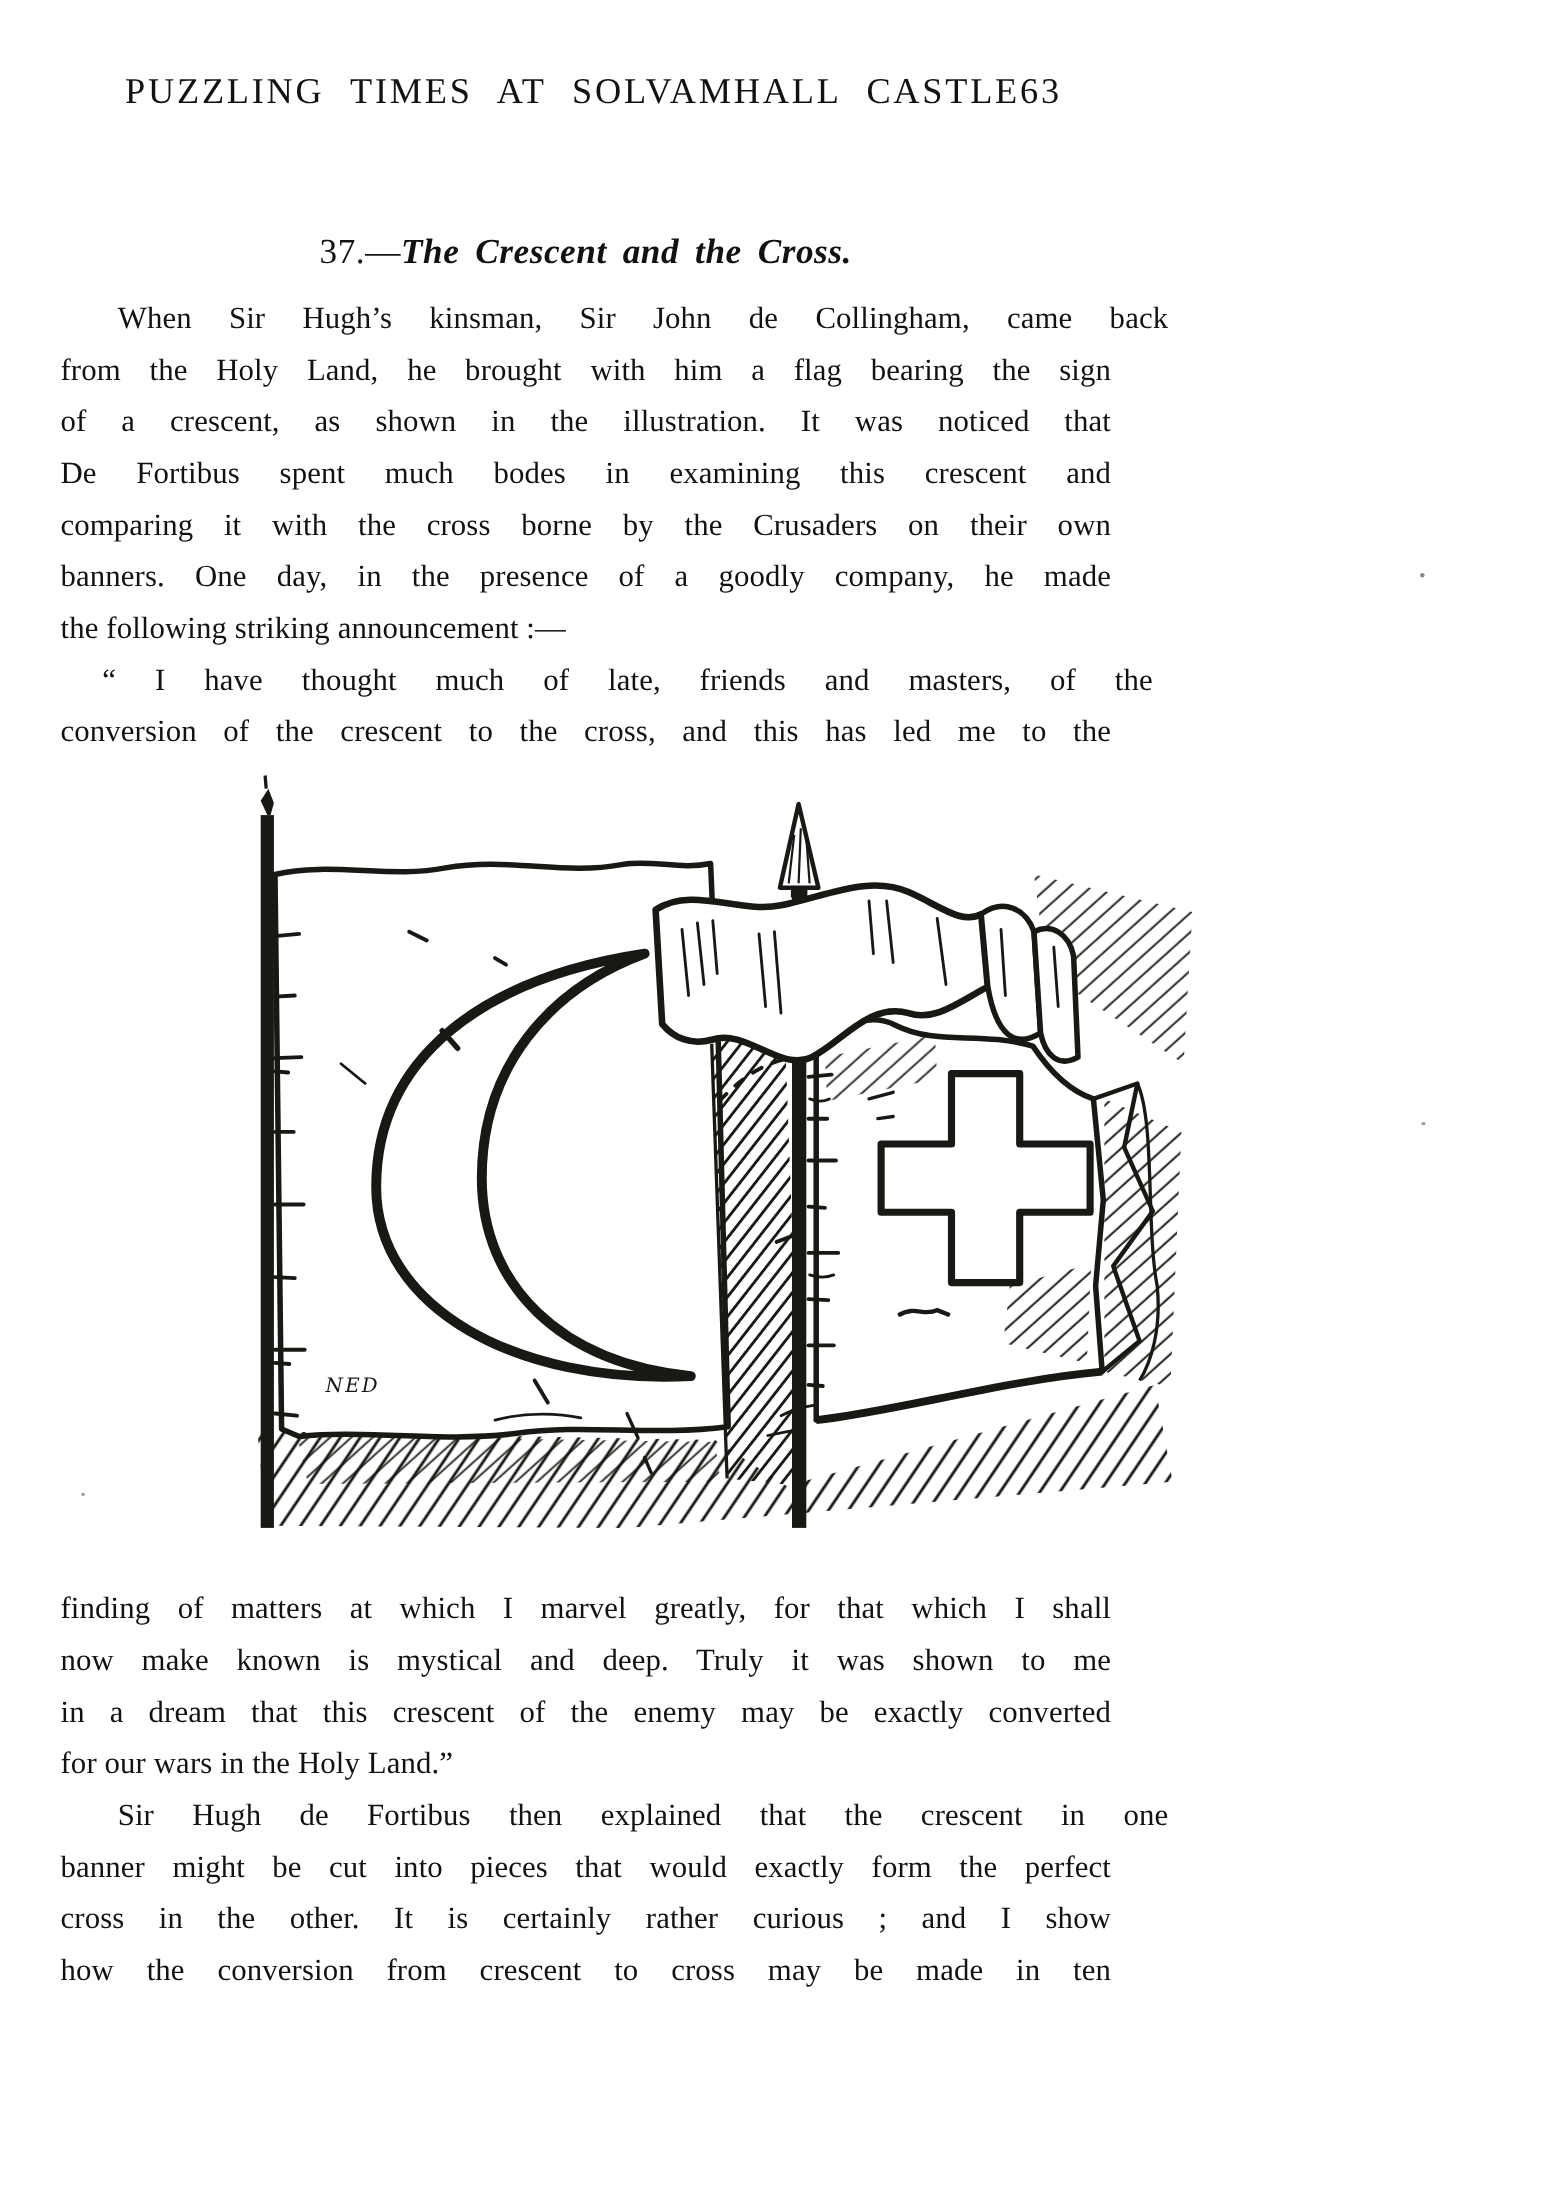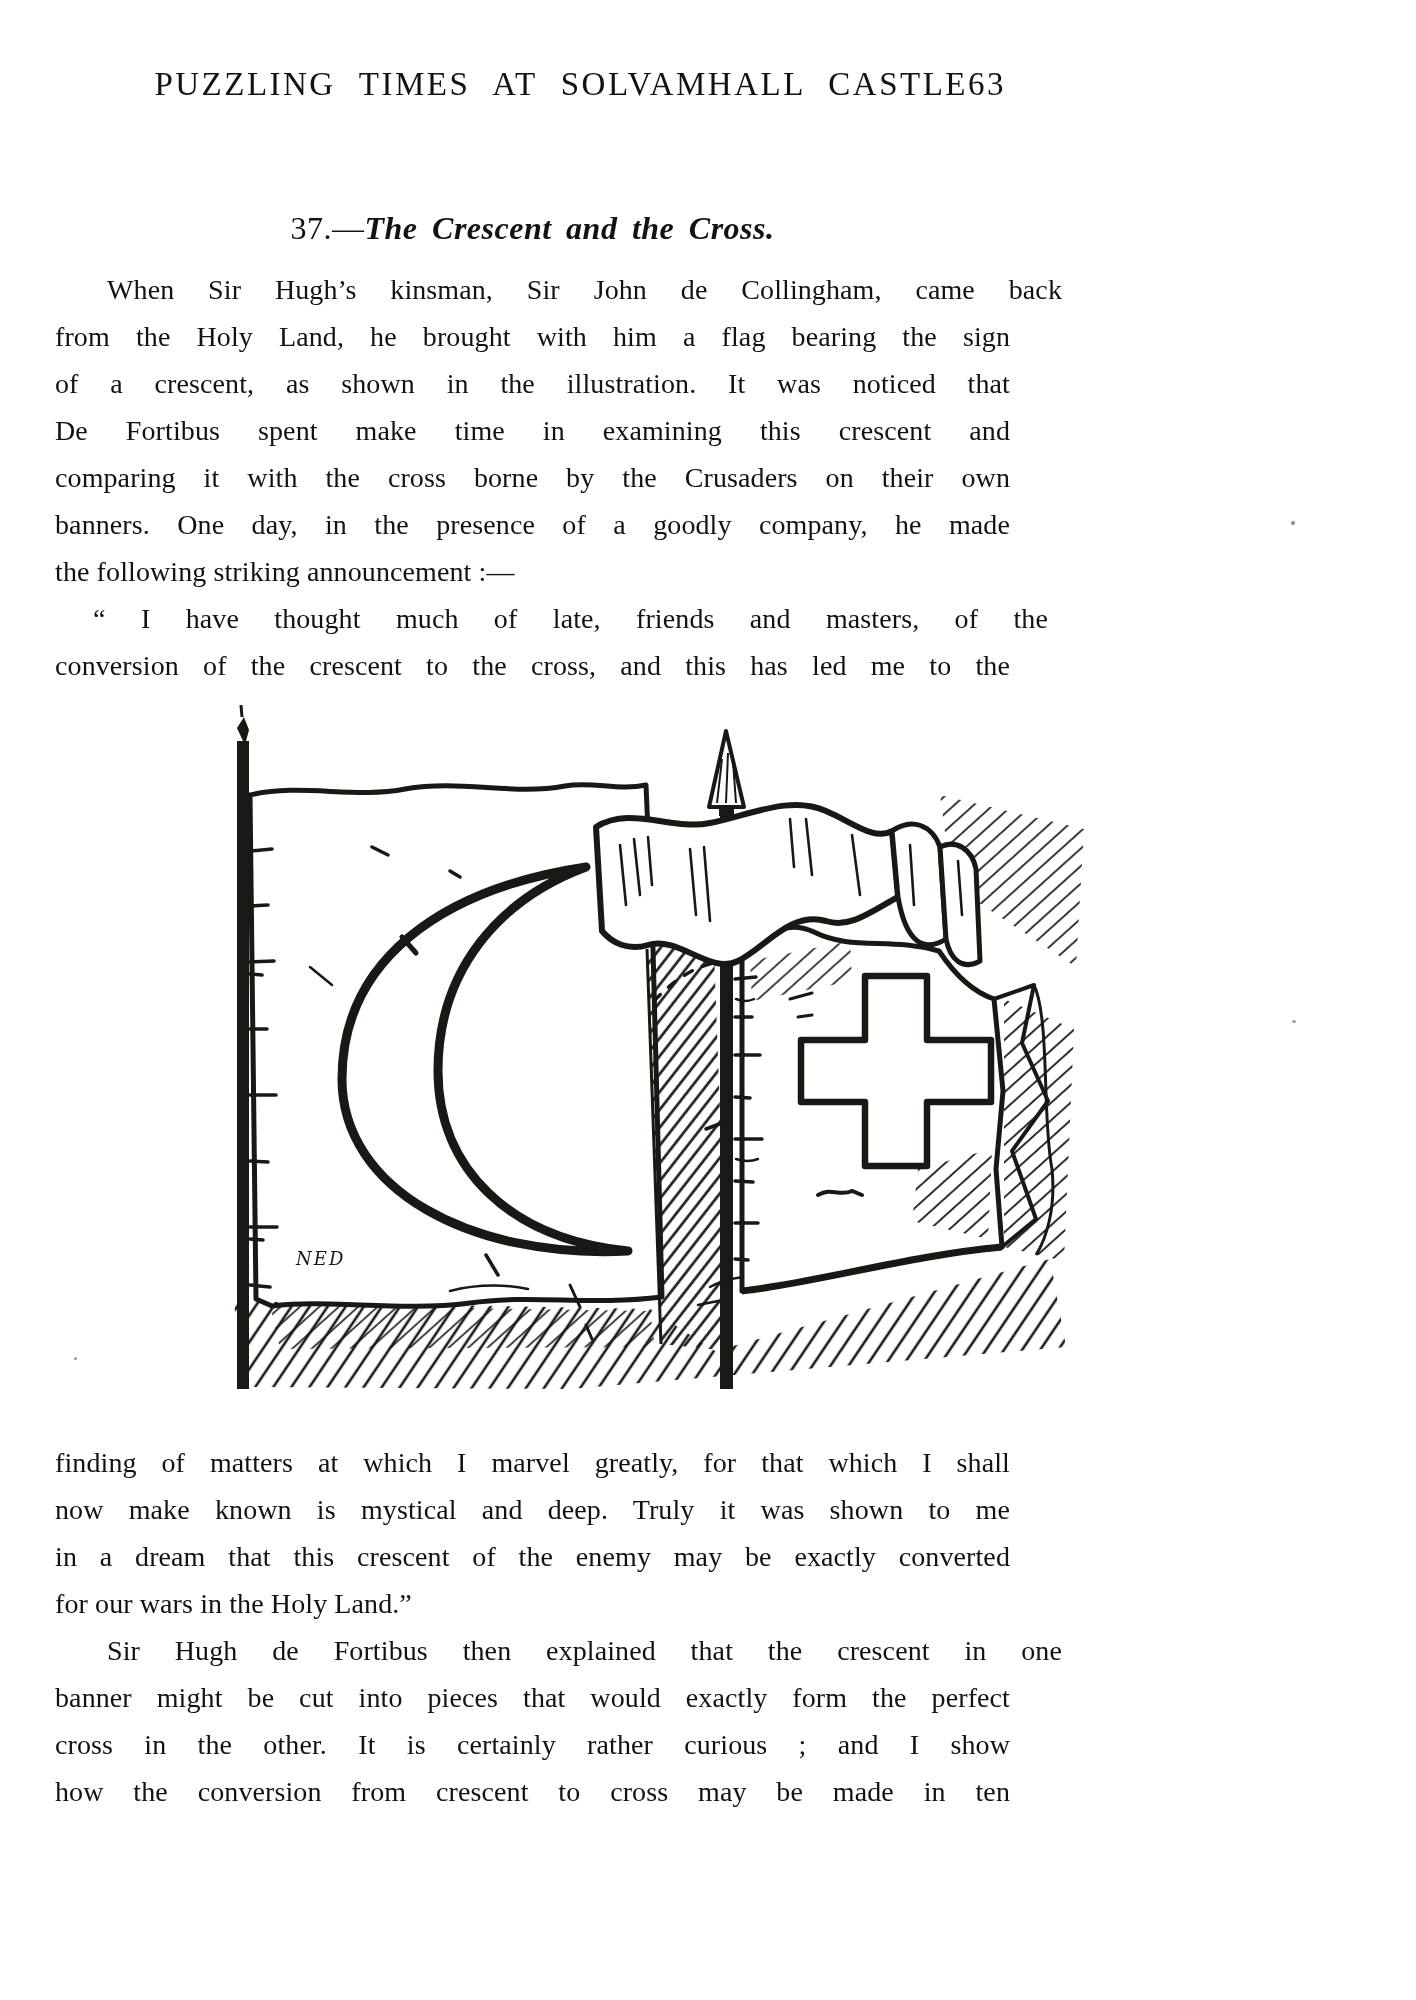--- a/index.html
+++ b/index.html
@@ -6,21 +6,21 @@
   body{
     width:1416px;height:2000px;
     background:#ffffff;
     color:#141210;
     font-family:"Liberation Serif","DejaVu Serif",serif;
     position:relative;
     overflow:hidden;
   }
   .page{padding:64px 0 0 55px;width:955px;}
   .running-head{
-    display:flex;justify-content:flex-end;align-items:baseline;
+    display:flex;justify-content:center;align-items:baseline;
     font-size:33px;line-height:40px;
     letter-spacing:2.5px;word-spacing:13px;
     padding:0 4px 0 18px;
     white-space:nowrap;
   }
   .puzzle-title{
     margin-top:102px;
     text-align:center;
     font-size:32px;line-height:44px;
     letter-spacing:.5px;word-spacing:6px;
@@ -48,21 +48,21 @@
     <span>PUZZLING TIMES AT SOLVAMHALL CASTLE</span>
     <span>63</span>
   </div>
 
   <div class="puzzle-title"><span>37.—</span><span class="it">The Crescent and the Cross.</span></div>
 
   <div class="bodytext">
     <div class="tline jl ind">When Sir Hugh’s kinsman, Sir John de Collingham, came back</div>
     <div class="tline jl">from the Holy Land, he brought with him a flag bearing the sign</div>
     <div class="tline jl">of a crescent, as shown in the illustration.  It was noticed that</div>
-    <div class="tline jl">De Fortibus spent make time in examining this crescent and</div>
+    <div class="tline jl">De Fortibus spent much bodes in examining this crescent and</div>
     <div class="tline jl">comparing it with the cross borne by the Crusaders on their own</div>
     <div class="tline jl">banners.  One day, in the presence of a goodly company, he made</div>
     <div class="tline">the following striking announcement :—</div>
     <div class="tline jl indq">“ I have thought much of late, friends and masters, of the</div>
     <div class="tline jl">conversion of the crescent to the cross, and this has led me to the</div>
   </div>
 
   <figure class="illus">
     <svg width="940" height="700" viewBox="0 0 940 700" xmlns="http://www.w3.org/2000/svg">
       <defs>

